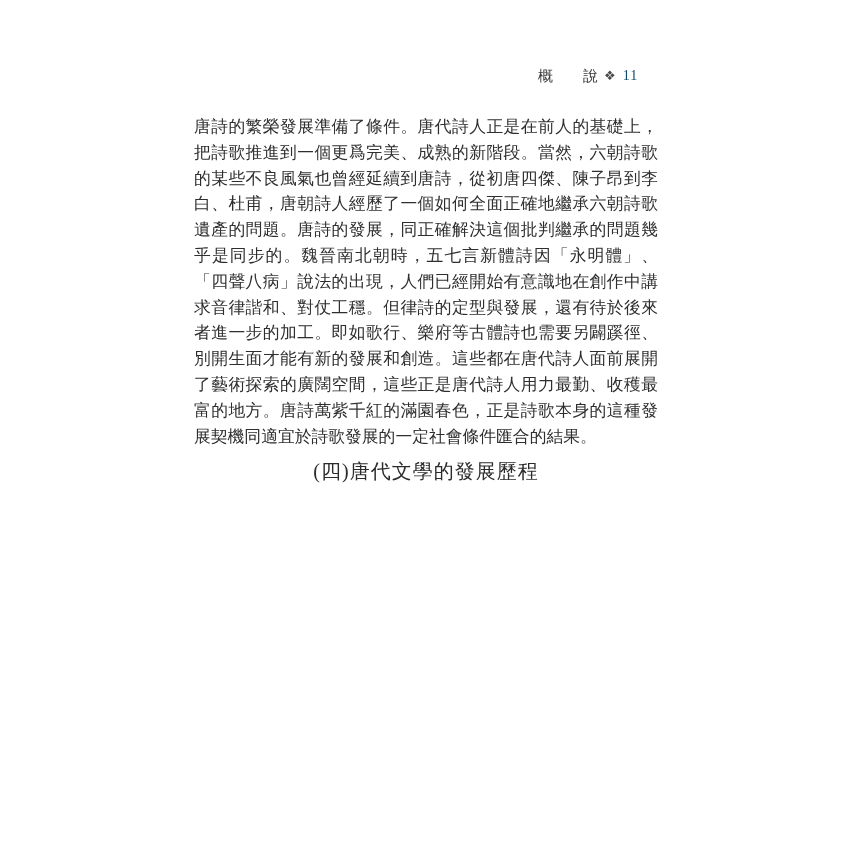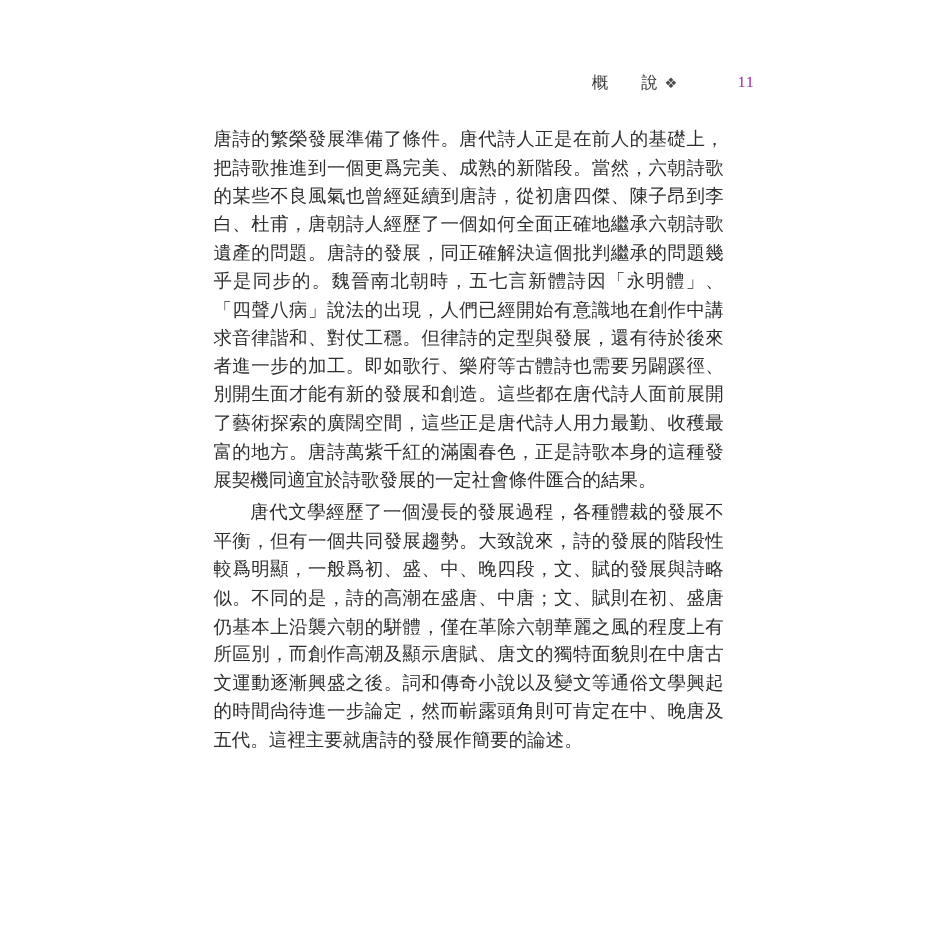--- a/index.html
+++ b/index.html
@@ -31,22 +31,21 @@
     letter-spacing: 0;
   }
   .running-header .ornament {
     font-size: 13px;
     margin: 0 7px 0 6px;
     color: #4a4a4a;
   }
   .running-header .page-number {
     font-size: 14px;
     letter-spacing: 1px;
-    color: #a21caf;
-    margin-left: 48px;
+    color: #0c4a6e;
   }
   .body-block {
     position: absolute;
     left: 190px;
     top: 110px;
     width: 472px;
     font-size: 16.8px;
     line-height: 25.8px;
     text-align: justify;
     text-justify: inter-ideograph;
@@ -76,18 +75,18 @@
 
   <div class="running-header">
     <span class="chapter-title">概　　說</span>
     <span class="ornament">❖</span>
     <span class="page-number">11</span>
   </div>
 
   <div class="body-block">
     <p>唐詩的繁榮發展準備了條件。唐代詩人正是在前人的基礎上，把詩歌推進到一個更爲完美、成熟的新階段。當然，六朝詩歌的某些不良風氣也曾經延續到唐詩，從初唐四傑、陳子昂到李白、杜甫，唐朝詩人經歷了一個如何全面正確地繼承六朝詩歌遺產的問題。唐詩的發展，同正確解決這個批判繼承的問題幾乎是同步的。魏晉南北朝時，五七言新體詩因「永明體」、「四聲八病」說法的出現，人們已經開始有意識地在創作中講求音律諧和、對仗工穩。但律詩的定型與發展，還有待於後來者進一步的加工。即如歌行、樂府等古體詩也需要另闢蹊徑、別開生面才能有新的發展和創造。這些都在唐代詩人面前展開了藝術探索的廣闊空間，這些正是唐代詩人用力最勤、收穫最富的地方。唐詩萬紫千紅的滿園春色，正是詩歌本身的這種發展契機同適宜於詩歌發展的一定社會條件匯合的結果。</p>
 
+    <h2 class="section-heading">(四)唐代文學的發展歷程</h2>
 
-    <p class="indented">唐代文學經歷了一個漫長的發展過程，各種體裁的發展不平衡，但有一個共同發展趨勢。大致說來，詩的發展的階段性較爲明顯，一般爲初、盛、中、晚四段，文、賦的發展與詩略似。不同的是，詩的高潮在盛唐、中唐；文、賦則在初、盛唐仍基本上沿襲六朝的駢體，僅在革除六朝華麗之風的程度上有所區別，而創作高潮及顯示唐賦、唐文的獨特面貌則在中唐古文運動逐漸興盛之後。詞和傳奇小說以及變文等通俗文學興起的時間尙待進一步論定，然而嶄露頭角則可肯定在中、晚唐及五代。這裡主要就唐詩的發展作簡要的論述。</p>
 
   </div>
 
 </div>
 
 </body></html>

